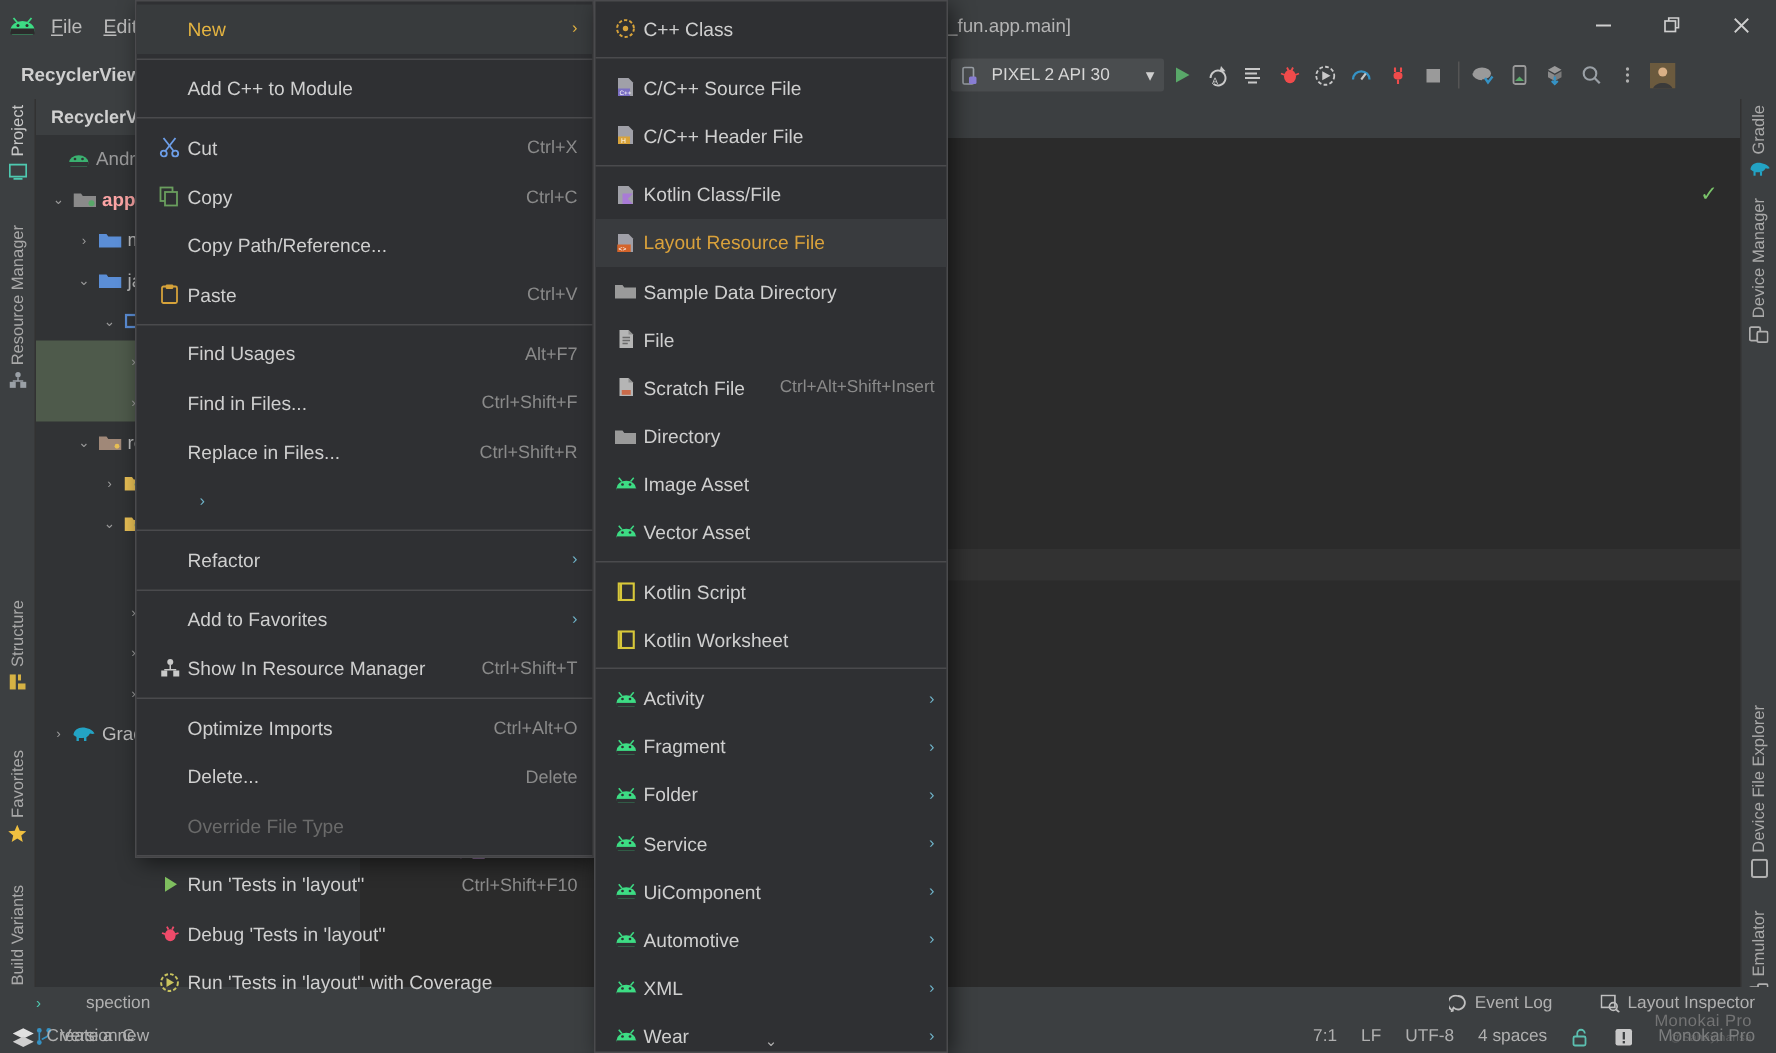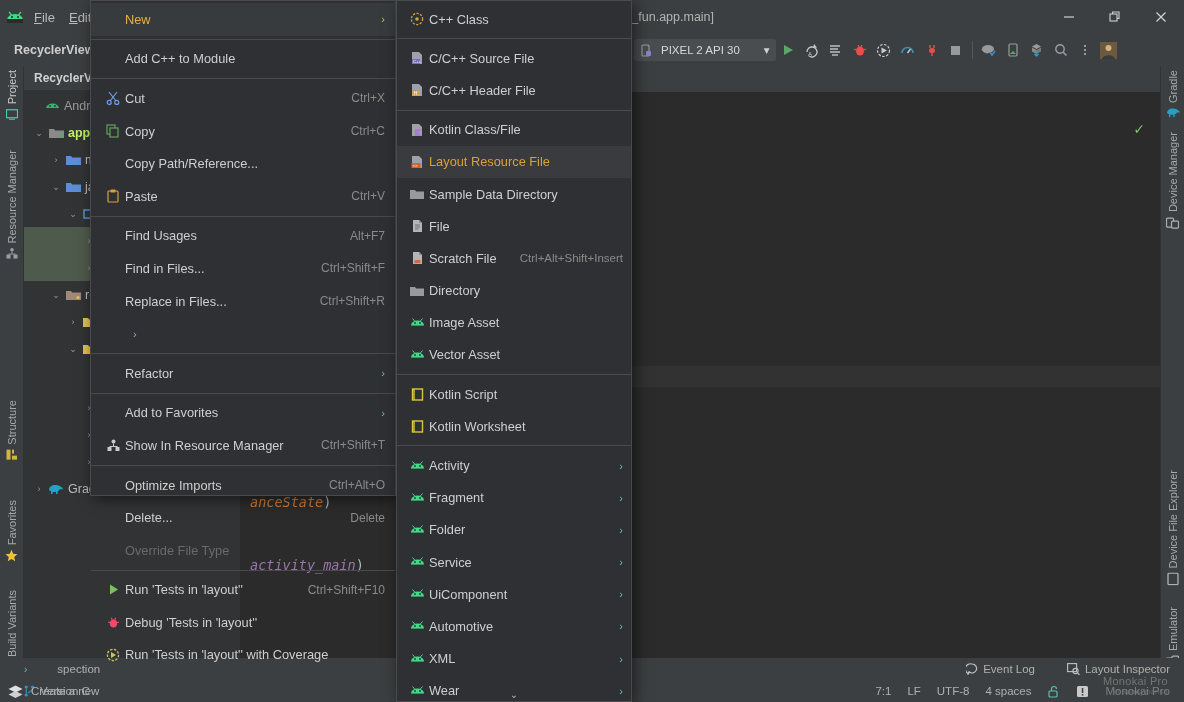--- a/index.html
+++ b/index.html
@@ -78,21 +78,21 @@
   }
   .proj-tree { background: #313335; height: 568px; padding-top: 2px; overflow: hidden; }
   .trow {
     display: flex; align-items: center; height: 27px; font-size: 12.5px; color: #bcbcbc;
     white-space: nowrap;
   }
   .trow.sel { background: #4e5a4b; }
   .twist { width: 14px; text-align: center; color: #9a9a9a; font-size: 9px; }
   .ticon { width: 20px; display: inline-flex; justify-content: center; align-items: center; }
   .tlabel { padding-left: 2px; }
-  .tlabel.bold { font-weight: bold; color: #bef264; }
+  .tlabel.bold { font-weight: bold; color: #fca5a5; }
 
   
   .editorwrap { position: absolute; left: 240px; top: 66px; right: 24px; bottom: 44px; background: #2b2b2b; }
   .edtabs { height: 26px; background: #3c3f41; }
   .edtab {
     display: inline-flex; align-items: center; height: 26px; padding: 0 10px;
     font-size: 12px; color: #c9c9c9; background: #4e5254; border-bottom: 2px solid #4a88c7;
   }
   .edcrumb { height: 22px; display: flex; align-items: center; padding-left: 12px; font-size: 12px; color: #9a9a9a; }
   .code {
@@ -112,21 +112,21 @@
   .statusbar {
     position: absolute; left: 0; bottom: 0; width: 1184px; height: 44px; background: #3c3f41;
   }
   .srow1 { height: 22px; display: flex; align-items: center; font-size: 11.5px; color: #b0b0b0; }
   .srow2 { height: 22px; display: flex; align-items: center; font-size: 11.5px; color: #b0b0b0; }
   .spill { display: inline-flex; gap: 5px; margin-left: 16px; }
   .right-pills { margin-left: auto; display: flex; align-items: center; gap: 16px; padding-right: 14px; }
 
   
   .ctxmenu {
-    position: absolute; left: 90px; top: 0; width: 306px; height: 496px;
+    position: absolute; left: 90px; top: 0; width: 306px; height: 572px;
     background: #2f3033; border: 1px solid #4a4a4d;
     box-shadow: 3px 3px 14px rgba(0,0,0,.55);
     font-size: 12.8px; color: #cfcfcf; padding: 2px 0;
   }
   .mi {
     position: relative; display: flex; align-items: center; height: 32.6px;
     padding-left: 10px; padding-right: 10px; white-space: nowrap;
   }
   .mi .mic { width: 24px; display: inline-flex; justify-content: center; align-items: center; flex: 0 0 24px; }
   .mi .mlabel { flex: 1; }

